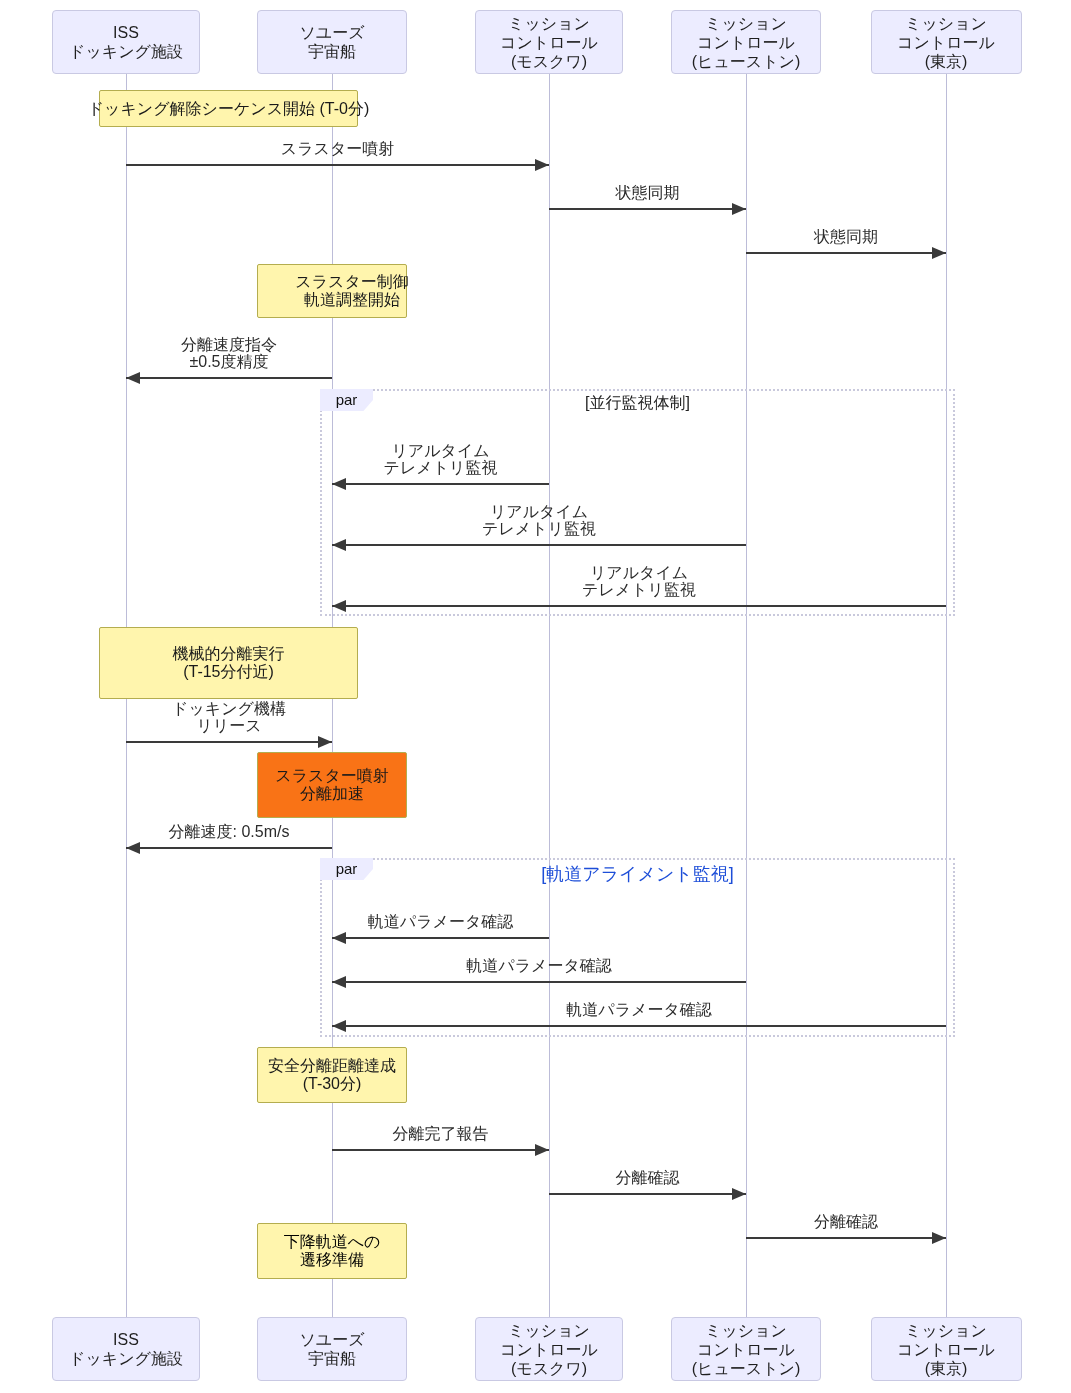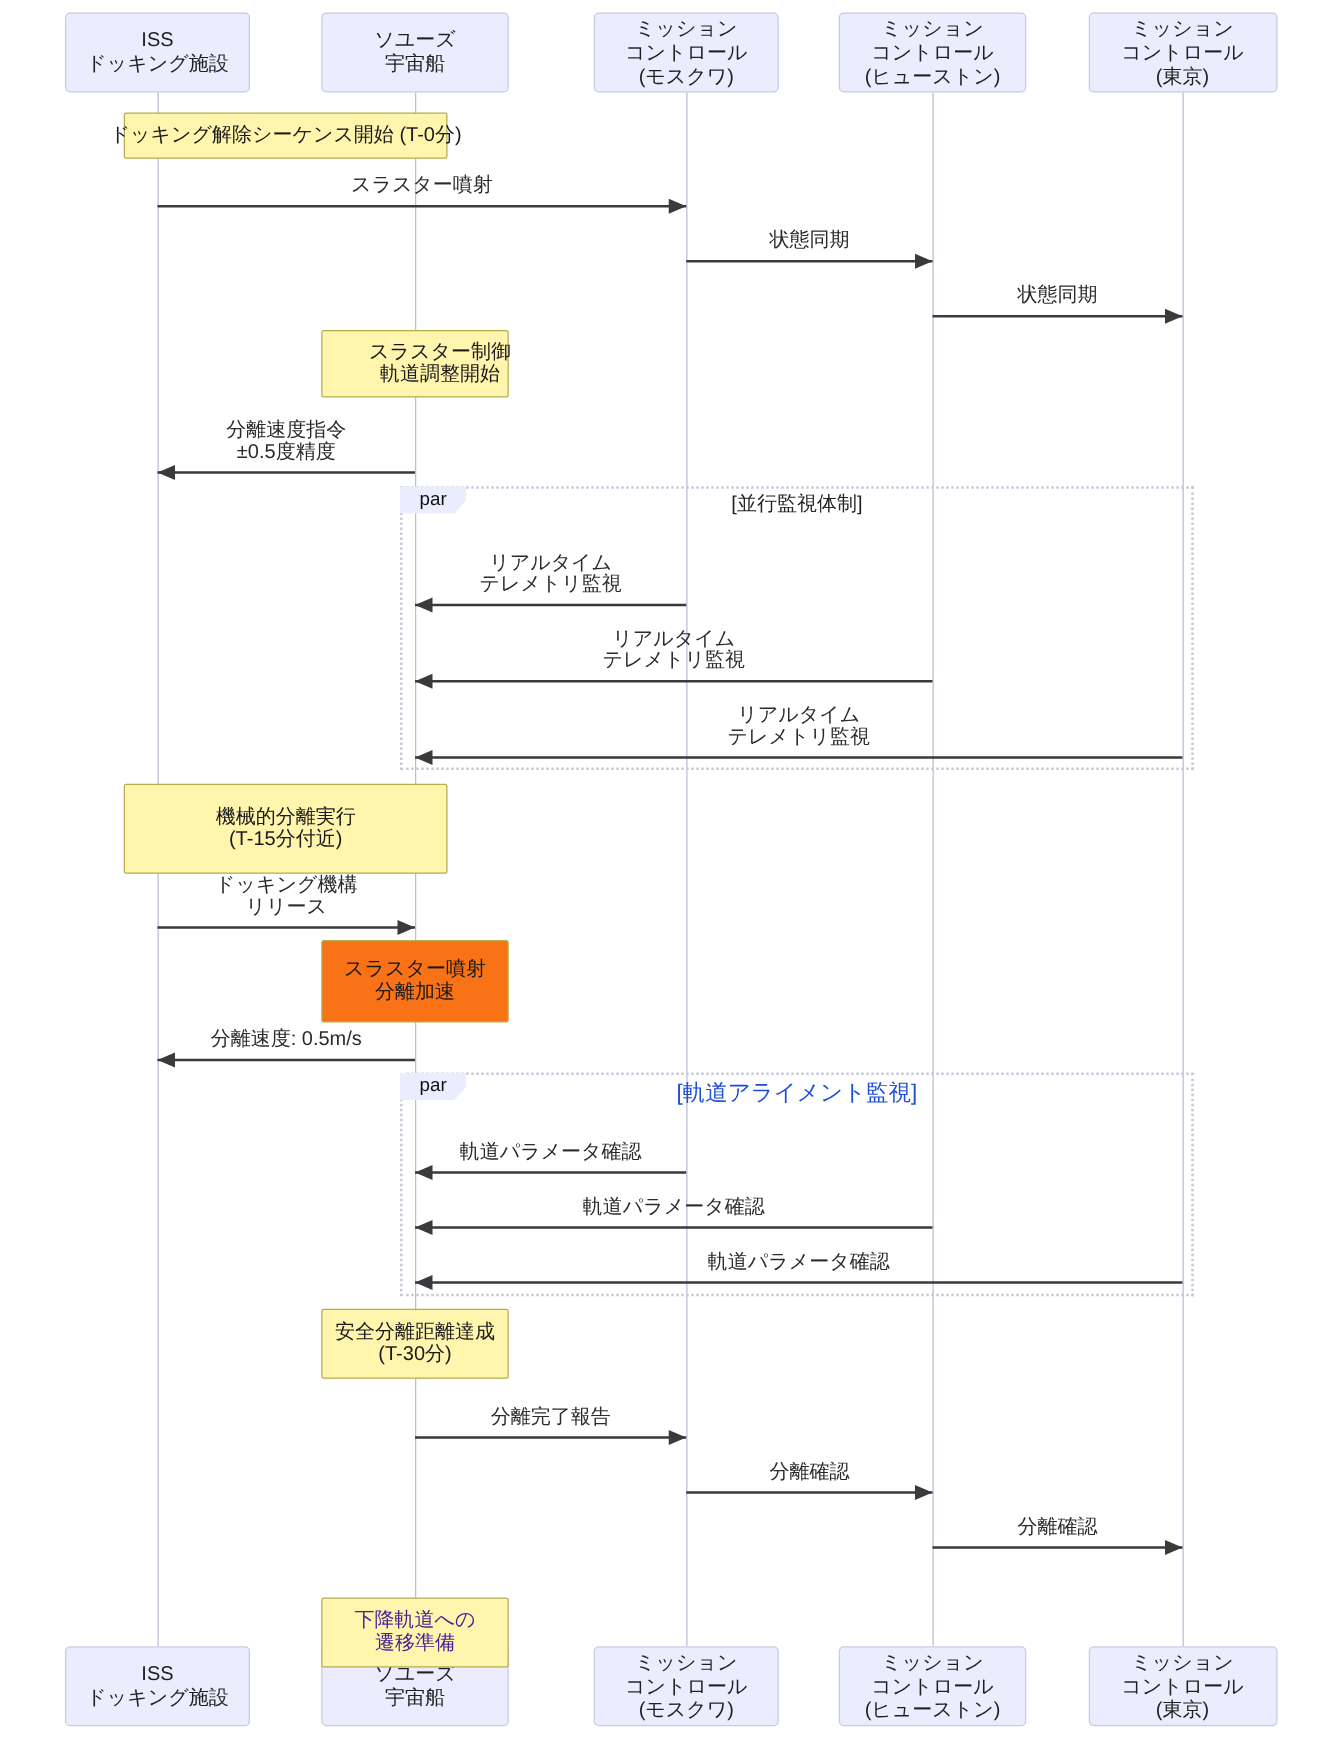--- a/index.html
+++ b/index.html
@@ -107,15 +107,15 @@
     <div style="position: absolute; left: 846px; top: 1213px; transform: translateX(-50%); text-align: center; white-space: pre; font-size: 16px; line-height: 17px; color: rgb(43, 43, 43);">分離確認</div>
     <div style="position: absolute; left: 99px; top: 90px; width: 259px; height: 37px; background: rgb(255, 245, 173); border: 1px solid rgb(180, 173, 79); border-radius: 2px; display: flex; align-items: center; justify-content: center; text-align: center; white-space: pre; font-size: 16px; line-height: 18px; color: rgb(26, 26, 26);">ドッキング解除シーケンス開始 (T-0分)</div>
     <div style="position: absolute; left: 257px; top: 264px; width: 150px; height: 54px; background: rgb(255, 245, 173); border: 1px solid rgb(180, 173, 79); border-radius: 2px; display: flex; align-items: center; justify-content: center; text-align: center; white-space: pre; font-size: 16px; line-height: 18px; color: rgb(26, 26, 26); padding-left: 40px;">スラスター制御
 軌道調整開始</div>
     <div style="position: absolute; left: 99px; top: 627px; width: 259px; height: 72px; background: rgb(255, 245, 173); border: 1px solid rgb(180, 173, 79); border-radius: 2px; display: flex; align-items: center; justify-content: center; text-align: center; white-space: pre; font-size: 16px; line-height: 18px; color: rgb(26, 26, 26);">機械的分離実行
 (T-15分付近)</div>
     <div style="position: absolute; left: 257px; top: 752px; width: 150px; height: 66px; background: #f97316; border: 1px solid rgb(180, 173, 79); border-radius: 2px; display: flex; align-items: center; justify-content: center; text-align: center; white-space: pre; font-size: 16px; line-height: 18px; color: rgb(26, 26, 26);">スラスター噴射
 分離加速</div>
     <div style="position: absolute; left: 257px; top: 1047px; width: 150px; height: 56px; background: rgb(255, 245, 173); border: 1px solid rgb(180, 173, 79); border-radius: 2px; display: flex; align-items: center; justify-content: center; text-align: center; white-space: pre; font-size: 16px; line-height: 18px; color: rgb(26, 26, 26);">安全分離距離達成
 (T-30分)</div>
-    <div style="position: absolute; left: 257px; top: 1278px; width: 150px; height: 56px; background: rgb(255, 245, 173); border: 1px solid rgb(180, 173, 79); border-radius: 2px; display: flex; align-items: center; justify-content: center; text-align: center; white-space: pre; font-size: 16px; line-height: 18px; color: #4c1d95;">下降軌道への
+    <div style="position: absolute; left: 257px; top: 1223px; width: 150px; height: 56px; background: rgb(255, 245, 173); border: 1px solid rgb(180, 173, 79); border-radius: 2px; display: flex; align-items: center; justify-content: center; text-align: center; white-space: pre; font-size: 16px; line-height: 18px; color: #000000;">下降軌道への
 遷移準備</div>
   </div>
 
 </body></html>

